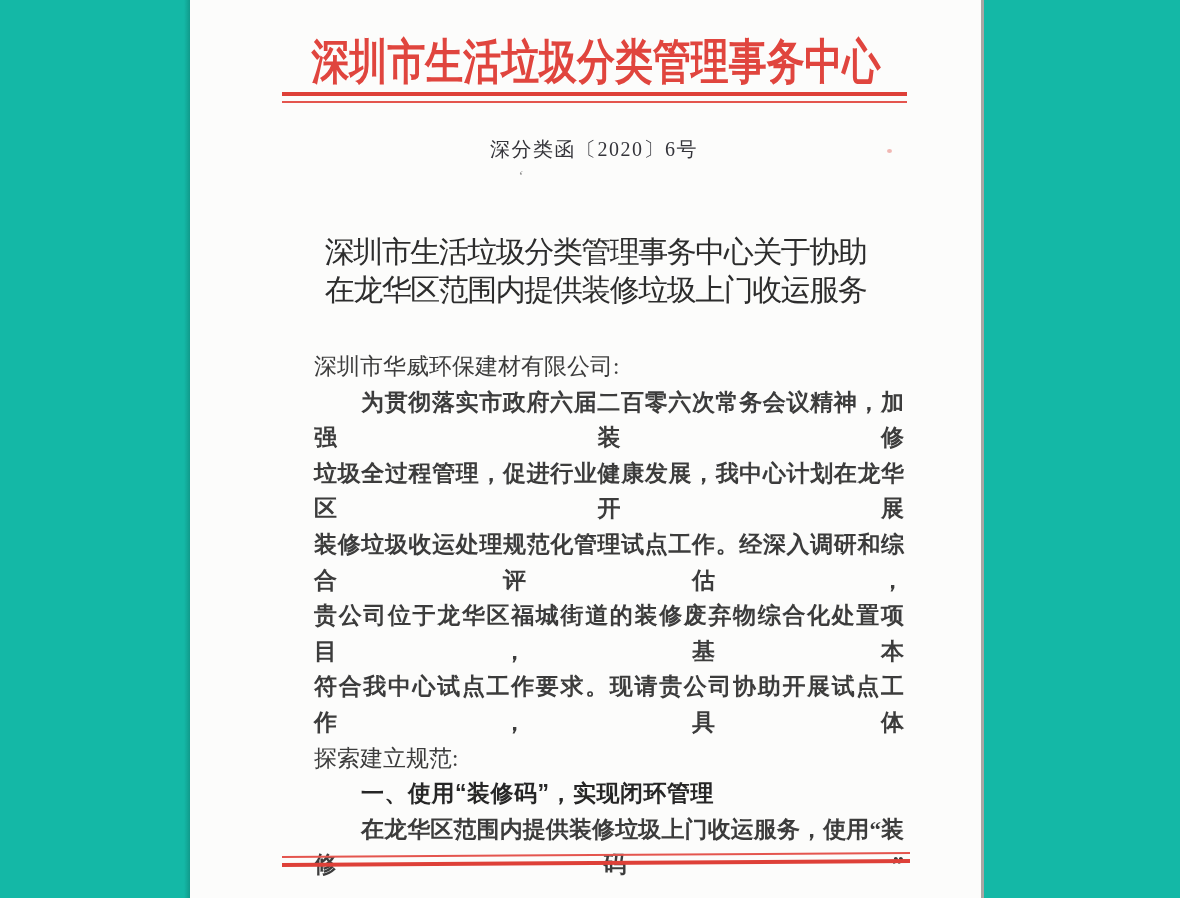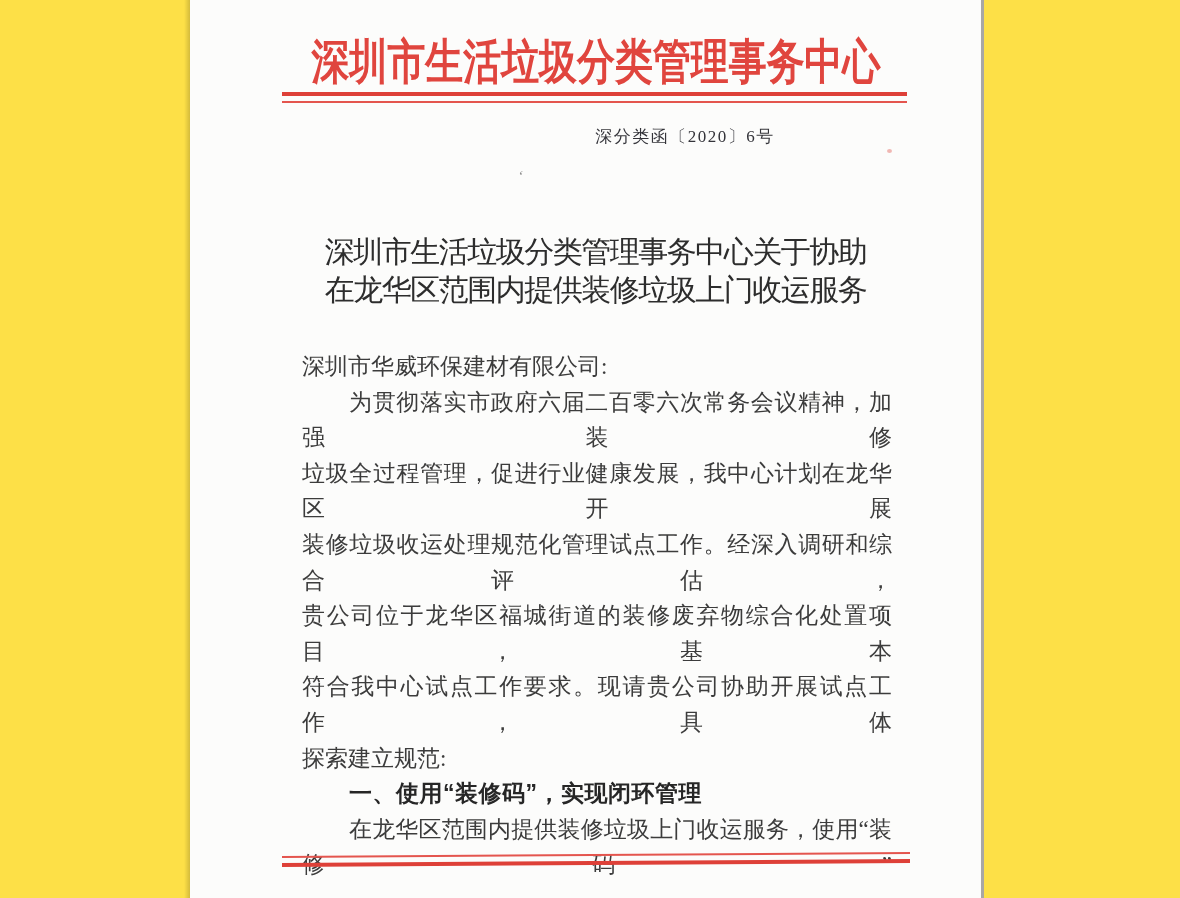--- a/index.html
+++ b/index.html
@@ -1,19 +1,19 @@
 <!DOCTYPE html>
 <html><head>
 <meta charset="utf-8">
 <style>
   * { margin:0; padding:0; box-sizing:border-box; }
   html,body { background:#e7e6e5; }
   .stage {
     position:relative; width:1180px; height:898px;
-    background:#fde047; overflow:hidden;
+    background:#14b8a6; overflow:hidden;
     font-family:"Liberation Serif","DejaVu Serif",serif;
     padding-left:43px;
   }
   .paper {
     position:absolute; left:190px; top:0; width:791px; height:898px;
     background:#fcfcfb;
   }
   .paper-shadow-left {
     position:absolute; left:184px; top:0; width:8px; height:898px;
     background:linear-gradient(to right, rgba(0,0,0,0.0), rgba(0,0,0,0.22));
@@ -26,22 +26,22 @@
   .org-title {
     position:absolute; left:20px; top:30px; width:771px;
     text-align:center; color:#e0453e; font-weight:bold; font-size:48px;
     white-space:nowrap;
   }
   .org-title .squeeze { display:inline-block; transform:scaleX(0.79); transform-origin:center; }
   .rule { position:absolute; background:#de4038; }
   .rule-top    { left:92px; top:92px;  width:625px; height:3.5px; }
   .rule-bottom { left:92px; top:101px; width:625px; height:2px; background:#e4554e; }
   .doc-number {
-    position:absolute; left:300px; top:125px; width:390px;
-    text-align:center; font-size:17px; color:#34343a; letter-spacing:1.5px;
+    position:absolute; left:300px; top:136px; width:390px;
+    text-align:left; font-size:20px; color:#34343a; letter-spacing:1.5px;
     white-space:nowrap;
   }
   .scan-artifact {
     position:absolute; left:328px; top:168px; font-size:15px; color:#8d8d8d;
     transform:rotate(8deg);
   }
   .scan-dot {
     position:absolute; left:697px; top:149px; width:5px; height:4px;
     background:#f0b7b3; border-radius:50%;
   }
@@ -49,22 +49,22 @@
   .doc-title {
     position:absolute; left:20px; top:233px; width:771px;
     text-align:center; font-size:30px; line-height:38px; font-weight:normal;
     color:#2d2d2d; letter-spacing:-1.5px; white-space:nowrap;
   }
   
   .body-block {
     position:absolute; left:112px; top:349px; width:590px;
     font-size:23px; line-height:35.6px; color:#3c3c3c;
   }
-  .ln { width:590px; }
-  .fill { text-align:justify; text-align-last:justify; }
+  .ln { width:590px;margin-left:12px; }
+  .fill { text-align:justify; text-align-last:justify;font-weight:bold; }
   .ind { text-indent:47px; }
   .head {
     font-family:"Liberation Sans","DejaVu Sans",sans-serif;
     font-weight:bold; color:#262626; letter-spacing:0.5px;
   }
   
   .f-rule-thin  { position:absolute; left:92px; top:854px; width:628px; height:2px;  background:#e4554e; transform:rotate(-0.35deg); }
   .f-rule-thick { position:absolute; left:92px; top:861px; width:628px; height:3.5px; background:#de4038; transform:rotate(-0.35deg); }
 </style>
 </head>

